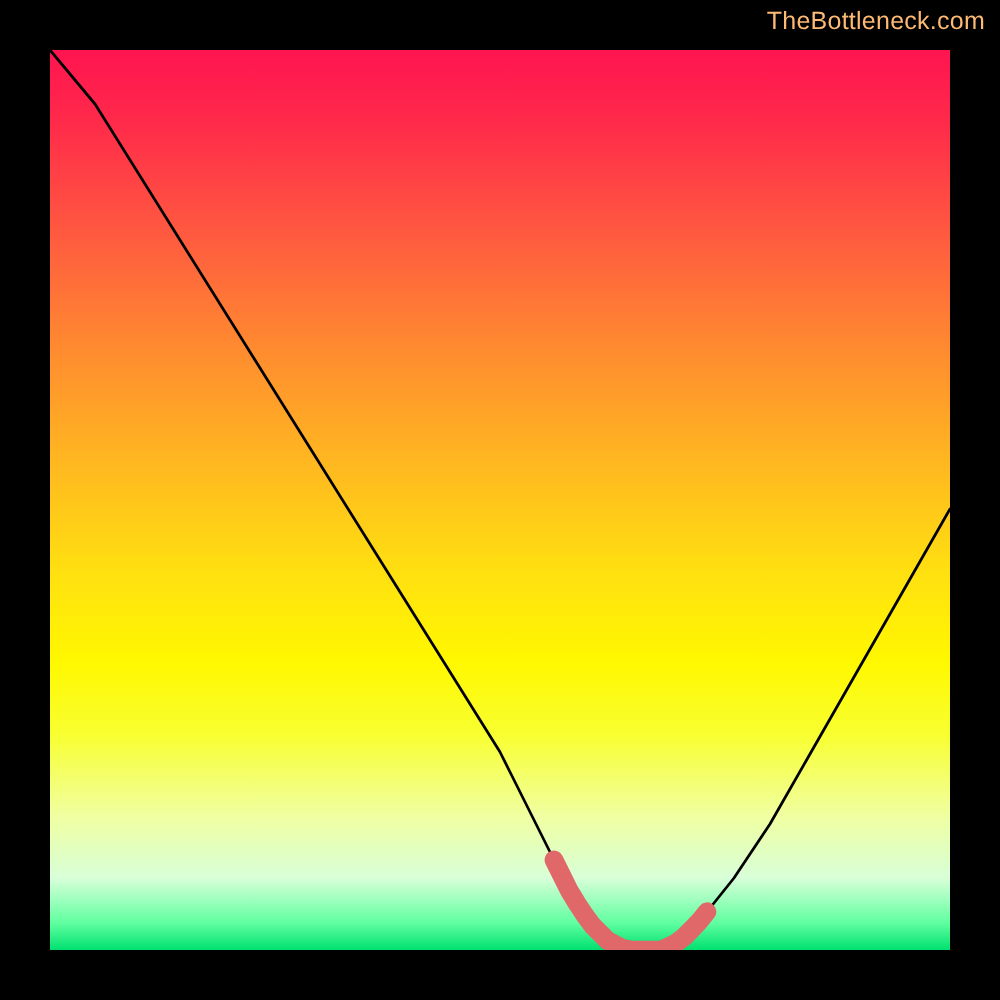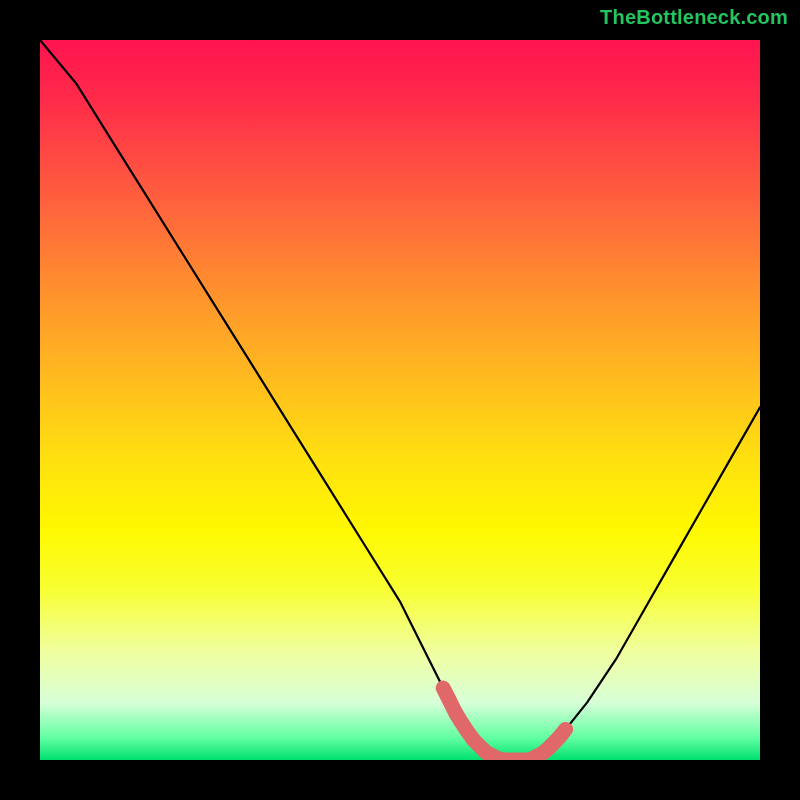--- a/index.html
+++ b/index.html
@@ -16,23 +16,23 @@
     position: relative;
     width: 800px;
     height: 800px;
     background: #000000;
   }
 
   .watermark {
     position: absolute;
     top: 6px;
     right: 12px;
-    color: #22c55e;
+    color: #fdba74;
     font-size: 20px;
-    font-weight: 700;
+    font-weight: 400;
     letter-spacing: 0.2px;
   }
 
   .plot-area {
     position: absolute;
     left: 40px;
     top: 40px;
     width: 720px;
     height: 720px;
   }

